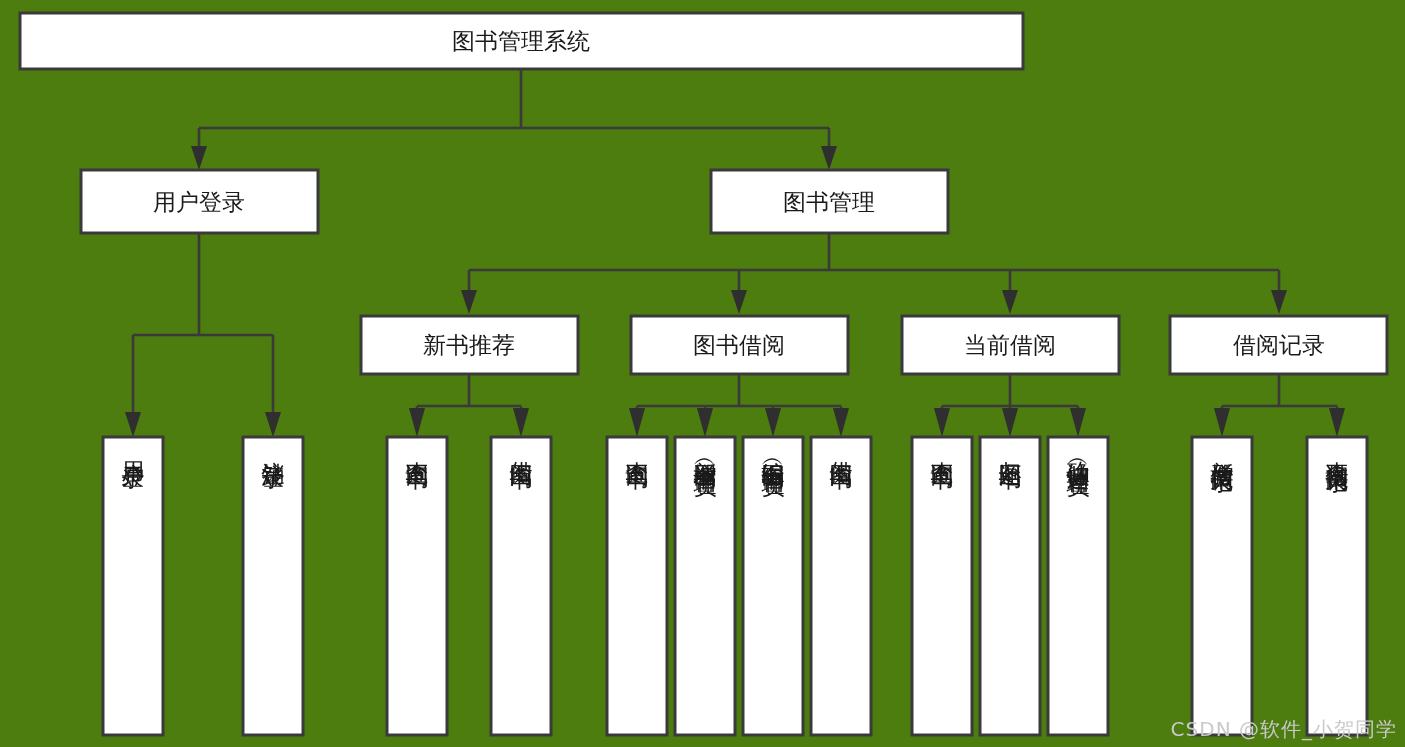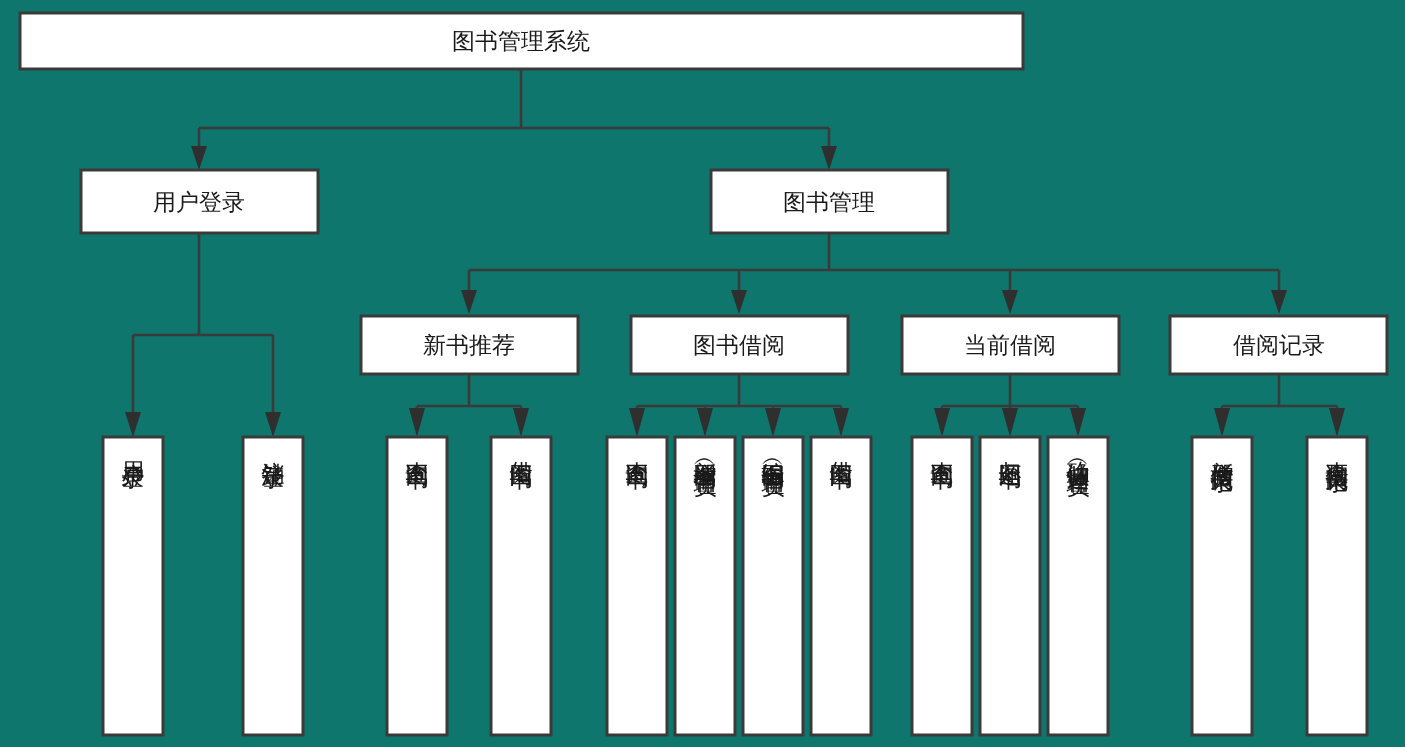--- a/index.html
+++ b/index.html
@@ -10,21 +10,21 @@
   body {
     font-family: "DejaVu Sans", "Liberation Sans", sans-serif;
     width: 1405px;
     height: 747px;
     overflow: hidden;
   }
   #diagram-root {
     position: relative;
     width: 1405px;
     height: 747px;
-    background: #0f766e;
+    background: #4d7c0f;
   }
   svg#flow {
     position: absolute;
     top: 0;
     left: 0;
     width: 1405px;
     height: 747px;
   }
   .node-box {
     fill: #ffffff;
@@ -208,14 +208,15 @@
   <div class="leaf-label" style="left:743px; top:437px; width:60px; height:298px;">编辑图书（管理员）</div>
   <div class="leaf-label" style="left:811px; top:437px; width:60px; height:298px;">借阅图书</div>
 
   <div class="leaf-label" style="left:912px; top:437px; width:60px; height:298px;">查询图书</div>
   <div class="leaf-label" style="left:980px; top:437px; width:60px; height:298px;">归还图书</div>
   <div class="leaf-label" style="left:1048px; top:437px; width:60px; height:298px;">确认归还（管理员）</div>
 
   <div class="leaf-label" style="left:1192px; top:437px; width:60px; height:298px;">新增借阅记录</div>
   <div class="leaf-label" style="left:1307px; top:437px; width:60px; height:298px;">查询借阅记录</div>
 
+  <div class="watermark">CSDN @软件_小贺同学</div>
 
 </div>
 
 </body></html>

